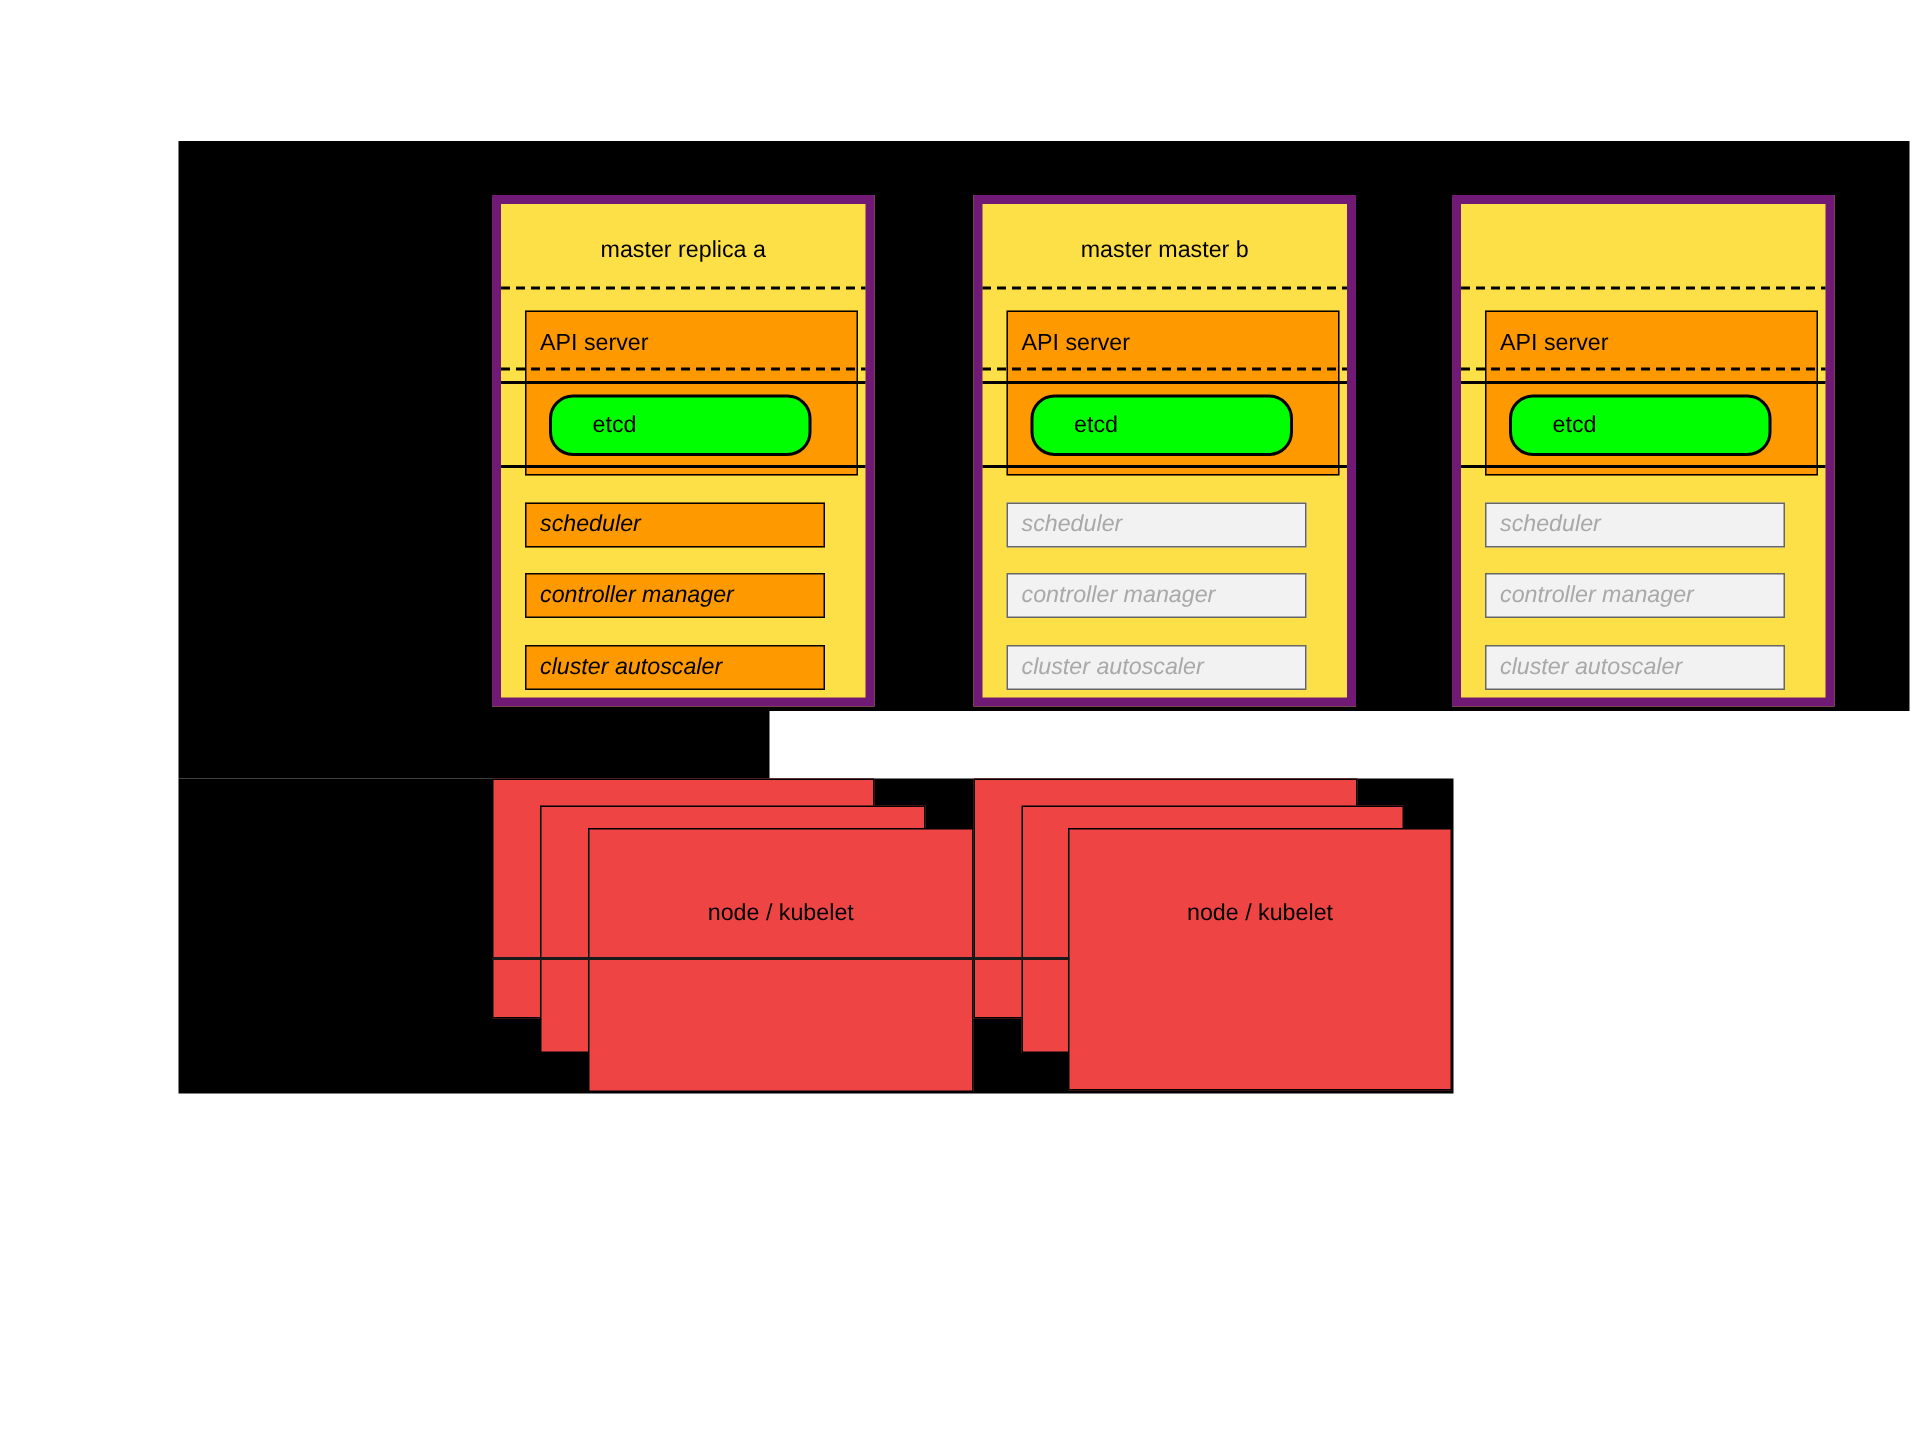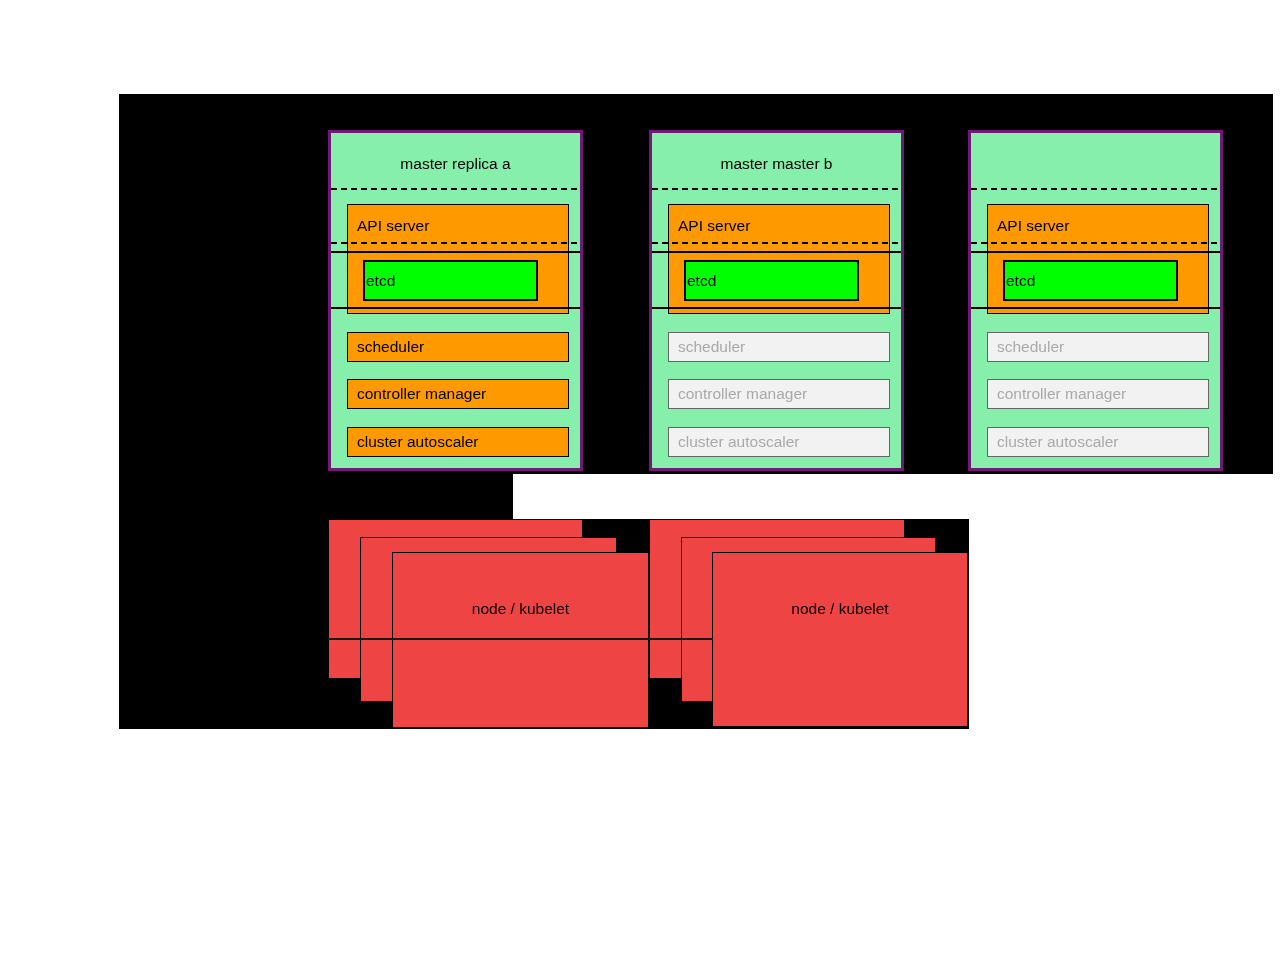--- a/index.html
+++ b/index.html
@@ -5,42 +5,42 @@
   html,body{margin:0;padding:0;background:#ffffff;}
   #canvas{
     position:relative;width:1280px;height:960px;background:#ffffff;overflow:hidden;
     font-family:"Liberation Sans", sans-serif;font-size:15.5px;color:#000;
   }
   #canvas *{box-sizing:border-box;}
   .blackbg{position:absolute;background:#000;z-index:1;}
   
   .replica{
     position:absolute;top:130px;width:255px;height:341px;
-    background:#86efac;border:3px solid #701a75;z-index:2;
+    background:#fde047;border:6px solid #701a75;z-index:2;
   }
   .rep-title{position:absolute;top:0;left:0;right:0;padding-top:22px;text-align:center;}
   .hline{position:absolute;left:0;right:0;height:2px;z-index:4;}
   .hline.solid{background:#000;height:1.6px;}
   .hline.dash{
     height:1.6px;
     background:repeating-linear-gradient(90deg,#000 0 6px,transparent 6px 10px);
   }
   .api{
     position:absolute;left:16px;top:71px;width:222px;height:110px;
     background:#ff9900;border:1.5px solid #000;z-index:3;
   }
   .api-label{position:absolute;top:12px;left:9px;text-align:right;}
   .etcd{
     position:absolute;left:15px;top:55px;width:175px;height:41px;
-    background:#00ff00;border:2px solid #000;border-radius:0;
-    line-height:37px;padding-left:1px;
+    background:#00ff00;border:2px solid #000;border-radius:16px;
+    line-height:37px;padding-left:27px;
   }
   .comp{
-    position:absolute;left:16px;width:222px;height:30px;
-    line-height:28px;padding-left:9px;z-index:3;
+    position:absolute;left:16px;width:200px;height:30px;
+    line-height:28px;padding-left:9px;z-index:3;font-style:italic;
   }
   .comp.on{background:#ff9900;border:1.5px solid #000;color:#000;}
   .comp.off{background:#f2f2f2;border:1.5px solid #666;color:#a9a9a9;}
   
   .nbox{
     position:absolute;background:#ef4444;border:1.5px solid #000;z-index:2;
   }
   .node-label{padding-top:47px;text-align:center;}
   .divider{
     position:absolute;left:328px;top:638px;width:385px;height:2px;background:#1a1a1a;z-index:5;

